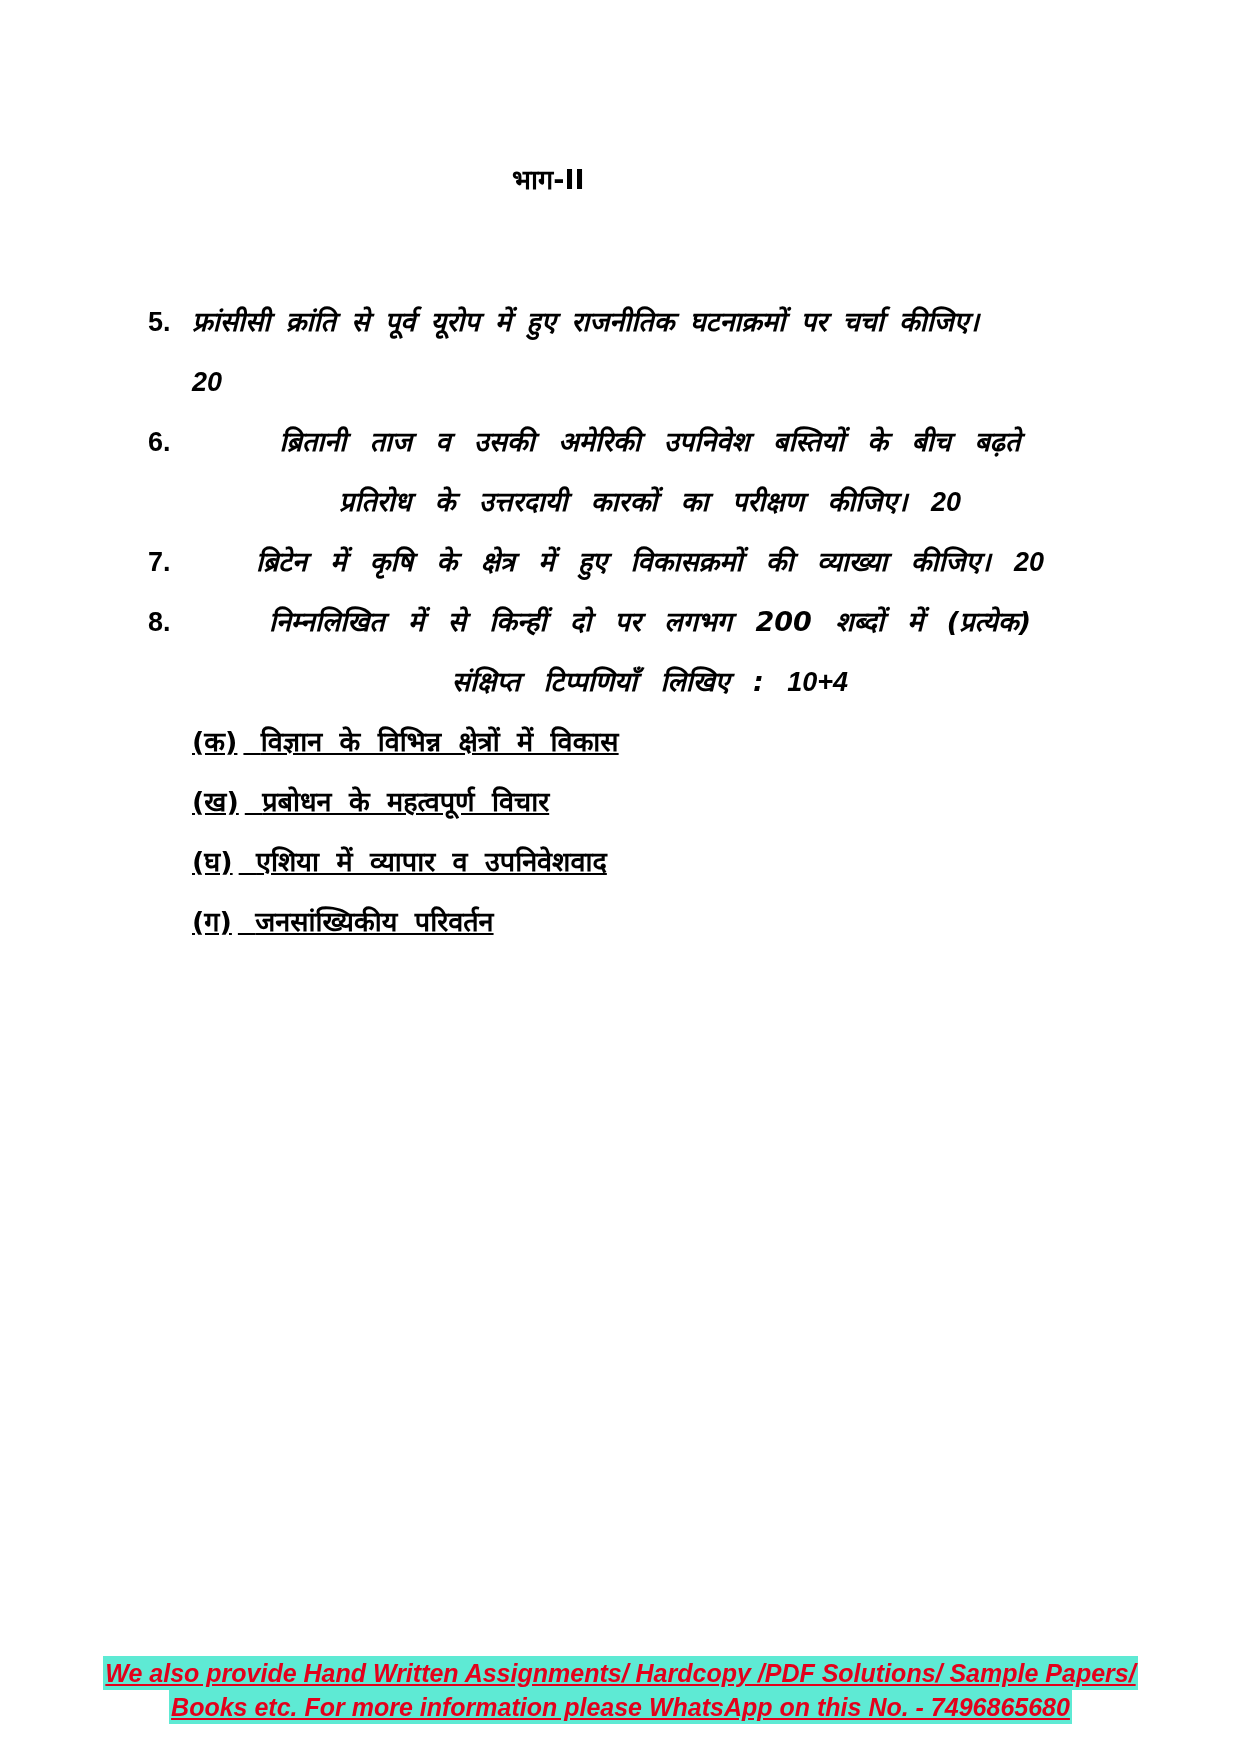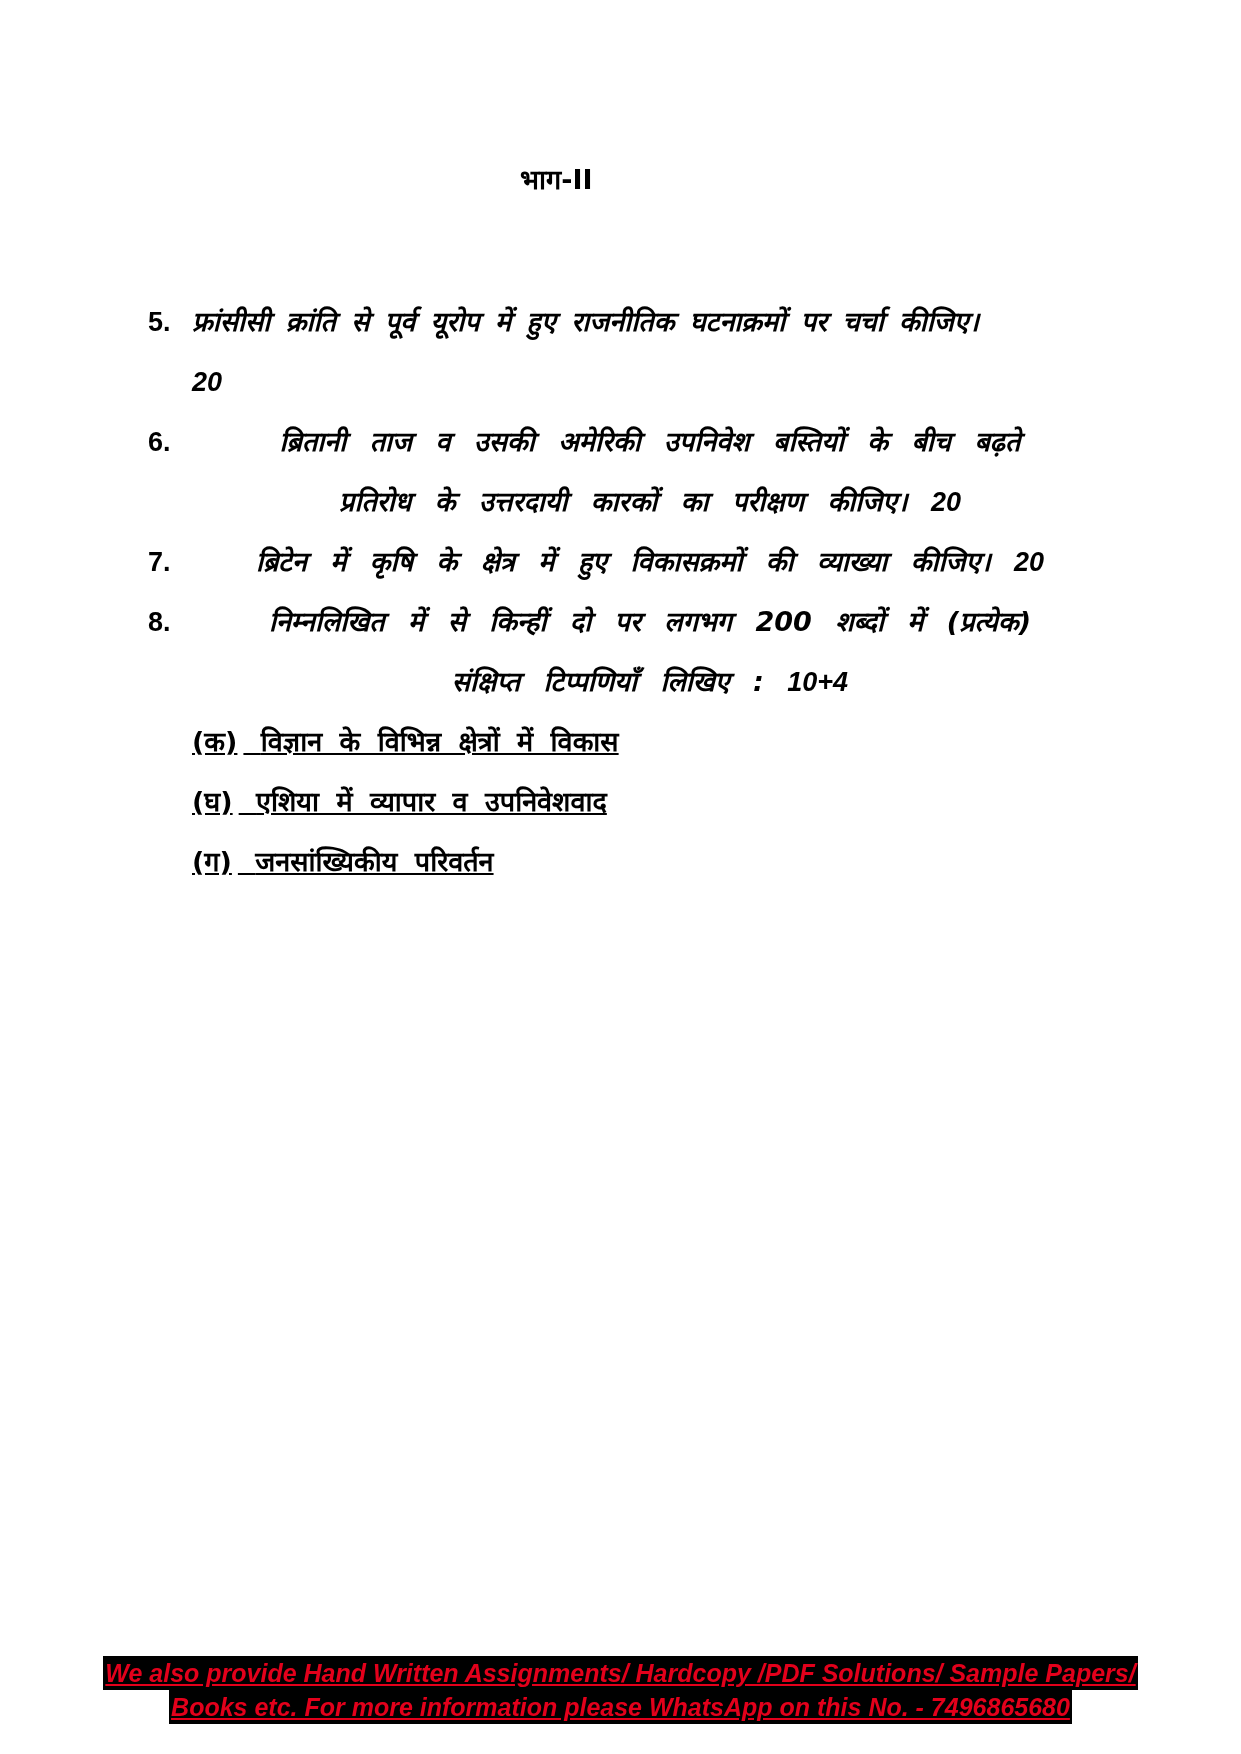--- a/index.html
+++ b/index.html
@@ -23,21 +23,20 @@
       background: #ffffff;
     }
     .section-title {
       position: absolute;
       top: 162px;
       left: 512px;
       font-size: 27px;
       font-weight: bold;
       line-height: 36px;
       white-space: nowrap;
-      margin-left: 8px;
     }
     .questions {
       position: absolute;
       top: 292px;
       left: 148px;
       width: 960px;
     }
     .q {
       position: relative;
       padding-left: 44px;
@@ -85,21 +84,21 @@
       text-align: center;
       font-family: "Liberation Sans", sans-serif;
       font-style: italic;
       font-weight: bold;
       font-size: 25px;
       line-height: 34px;
       color: #e3001b;
     }
     .footer-line {
       display: inline-block;
-      background: #000000;
+      background: #5eead4;
       text-decoration: underline;
       text-decoration-color: #e3001b;
       padding: 0 2px;
       white-space: nowrap;
     }
   </style>
 </head>
 <body>
 
 <div class="page">
@@ -130,20 +129,24 @@
       <span class="q-line justify-wide">निम्नलिखित में से किन्हीं दो पर लगभग 200 शब्दों में (प्रत्येक)</span>
       <span class="q-line justify-wide"><span>संक्षिप्त टिप्पणियाँ लिखिए :</span> <span class="marks">10+4</span></span>
     </div>
 
     <div class="subitems">
       <div class="subitem">
         <span class="label">(क)</span>
         <span>विज्ञान के विभिन्न क्षेत्रों में विकास</span>
       </div>
       <div class="subitem">
+        <span class="label">(ख)</span>
+        <span>प्रबोधन के महत्वपूर्ण विचार</span>
+      </div>
+      <div class="subitem">
         <span class="label">(घ)</span>
         <span>एशिया में व्यापार व उपनिवेशवाद</span>
       </div>
       <div class="subitem">
         <span class="label">(ग)</span>
         <span>जनसांख्यिकीय परिवर्तन</span>
       </div>
     </div>
 
   </div>

